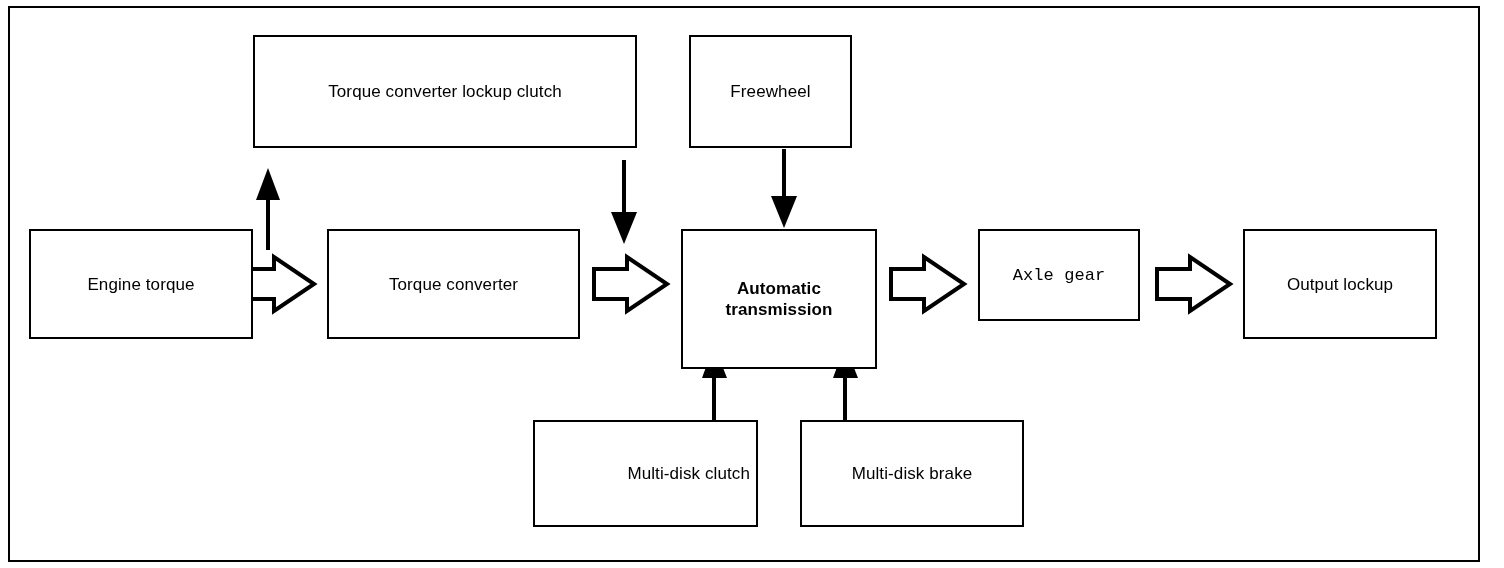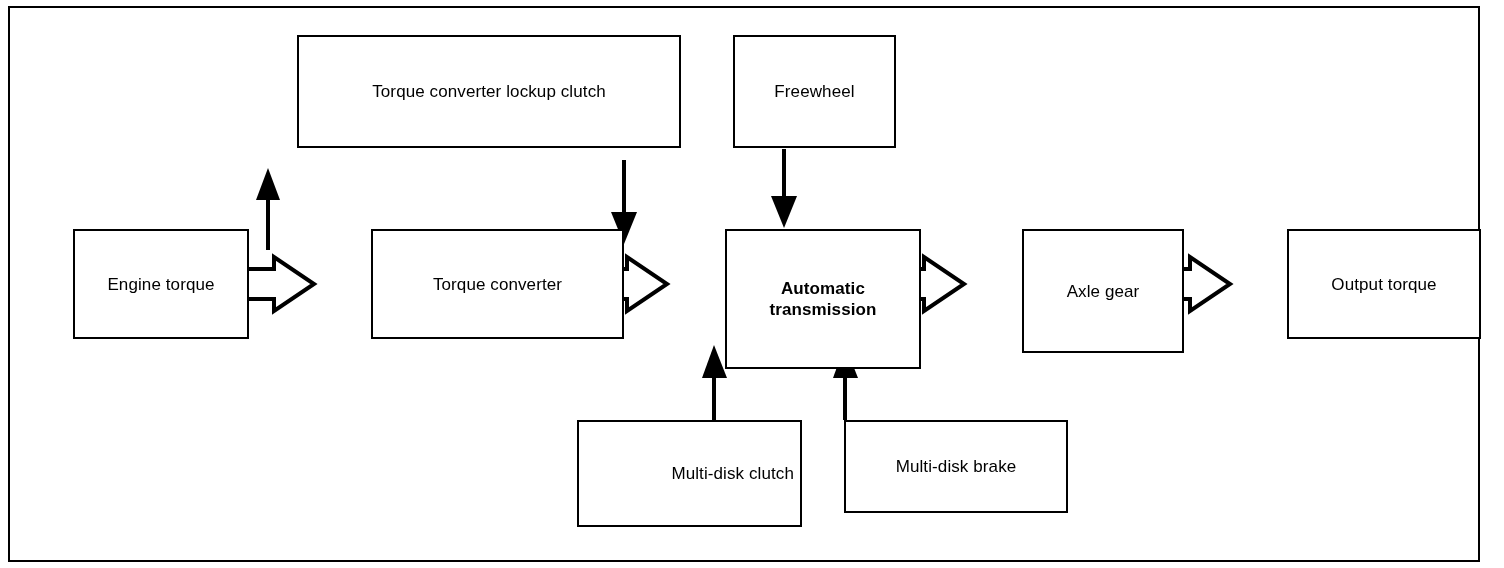--- a/index.html
+++ b/index.html
@@ -23,21 +23,20 @@
   }
   .node {
     position: absolute;
     box-sizing: border-box;
     border: 2px solid #000000;
     background: #ffffff;
     display: flex;
     align-items: center;
     justify-content: center;
     text-align: center;
-    margin-left: 44px;
   }
   .node .label {
     font-size: 17px;
     line-height: 21px;
     color: #000000;
     letter-spacing: 0.1px;
     white-space: pre-line;
     padding: 0 6px;
   }
   .edge-svg {
@@ -101,42 +100,42 @@
   </svg>
 
   <div class="node" style="left:253px; top:35px; width:384px; height:113px;">
     <span class="label">Torque converter lockup clutch</span>
   </div>
 
   <div class="node" style="left:689px; top:35px; width:163px; height:113px;">
     <span class="label">Freewheel</span>
   </div>
 
-  <div class="node" style="left:29px; top:229px; width:176px; height:110px;">
+  <div class="node" style="left:29px; top:229px; width:224px; height:110px;">
     <span class="label">Engine torque</span>
   </div>
 
   <div class="node" style="left:327px; top:229px; width:253px; height:110px;justify-content:center;">
     <span class="label">Torque converter</span>
   </div>
 
   <div class="node" style="left:681px; top:229px; width:196px; height:140px;font-weight:bold;">
     <span class="label">Automatic
 transmission</span>
   </div>
 
-  <div class="node" style="left:978px; top:229px; width:162px; height:124px;">
+  <div class="node" style="left:978px; top:229px; width:162px; height:92px;font-family:Liberation Mono, monospace;">
     <span class="label">Axle gear</span>
   </div>
 
   <div class="node" style="left:1243px; top:229px; width:194px; height:110px;">
-    <span class="label">Output torque</span>
+    <span class="label">Output lockup</span>
   </div>
 
   <div class="node" style="left:533px; top:420px; width:225px; height:107px;justify-content:flex-end;">
     <span class="label">Multi-disk clutch</span>
   </div>
 
-  <div class="node" style="left:800px; top:420px; width:224px; height:93px;">
+  <div class="node" style="left:800px; top:420px; width:224px; height:107px;">
     <span class="label">Multi-disk brake</span>
   </div>
 
 </div>
 
 </body></html>

